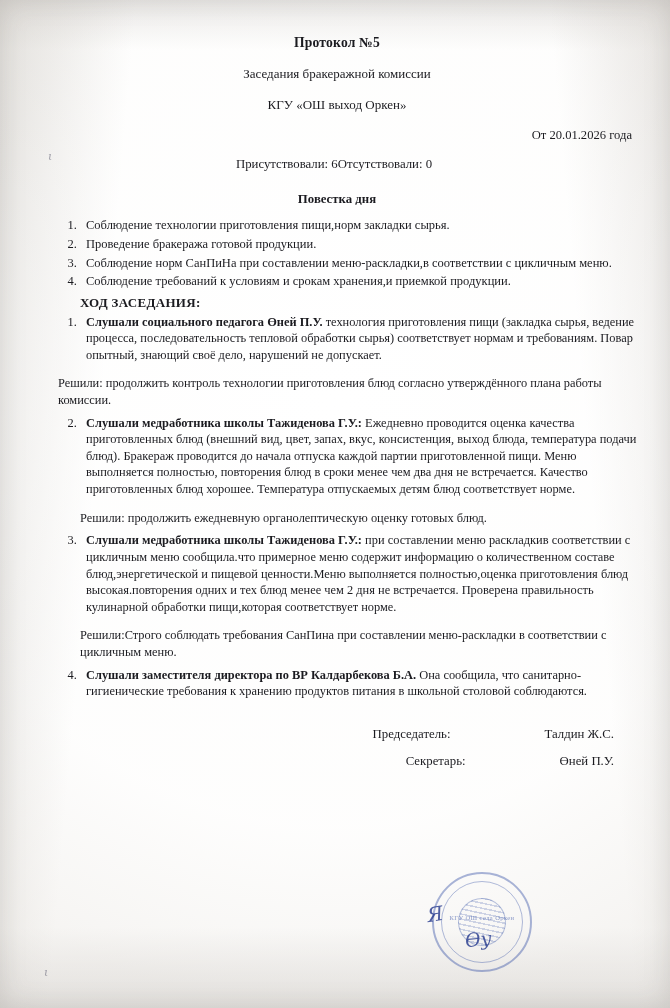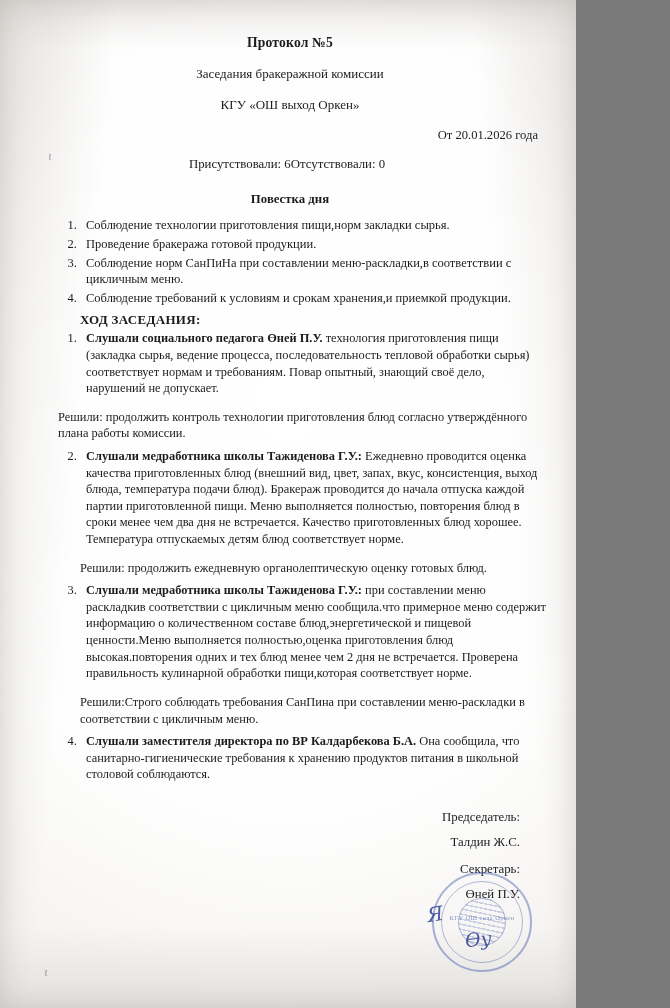--- a/index.html
+++ b/index.html
@@ -5,21 +5,21 @@
   html, body {
     margin: 0;
     padding: 0;
     background: #7a7a7a;
   }
   body {
     font-family: "Liberation Serif", serif;
   }
   .page {
     position: relative;
-    width: 576px;
+    width: 670px;
     height: 1008px;
     overflow: hidden;
     background: #ffffff;
     background-image:
       linear-gradient(95deg, rgba(200,196,190,0.55) 0%, rgba(255,255,255,0) 18%),
       linear-gradient(265deg, rgba(205,200,195,0.5) 0%, rgba(255,255,255,0) 16%),
       linear-gradient(0deg, rgba(190,186,182,0.45) 0%, rgba(255,255,255,0) 8%),
       linear-gradient(180deg, rgba(190,186,182,0.35) 0%, rgba(255,255,255,0) 5%);
   }
   .paper-tint {
@@ -118,23 +118,22 @@
   .signatures {
     margin-top: 26px;
     padding-right: 26px;
     text-align: right;
     font-size: 12.8px;
   }
   .sig-row {
     margin-bottom: 10px;
     display: flex;
     justify-content: flex-end;
-    align-items: flex-end;
+    align-items: flex-start;
     gap: 4px;
-    flex-direction: column;
   }
   .sig-label { white-space: nowrap; }
   .sig-gap {
     display: inline-block;
     width: 86px;
   }
   .sig-name { white-space: nowrap; }
   
   .stamp {
     position: absolute;

